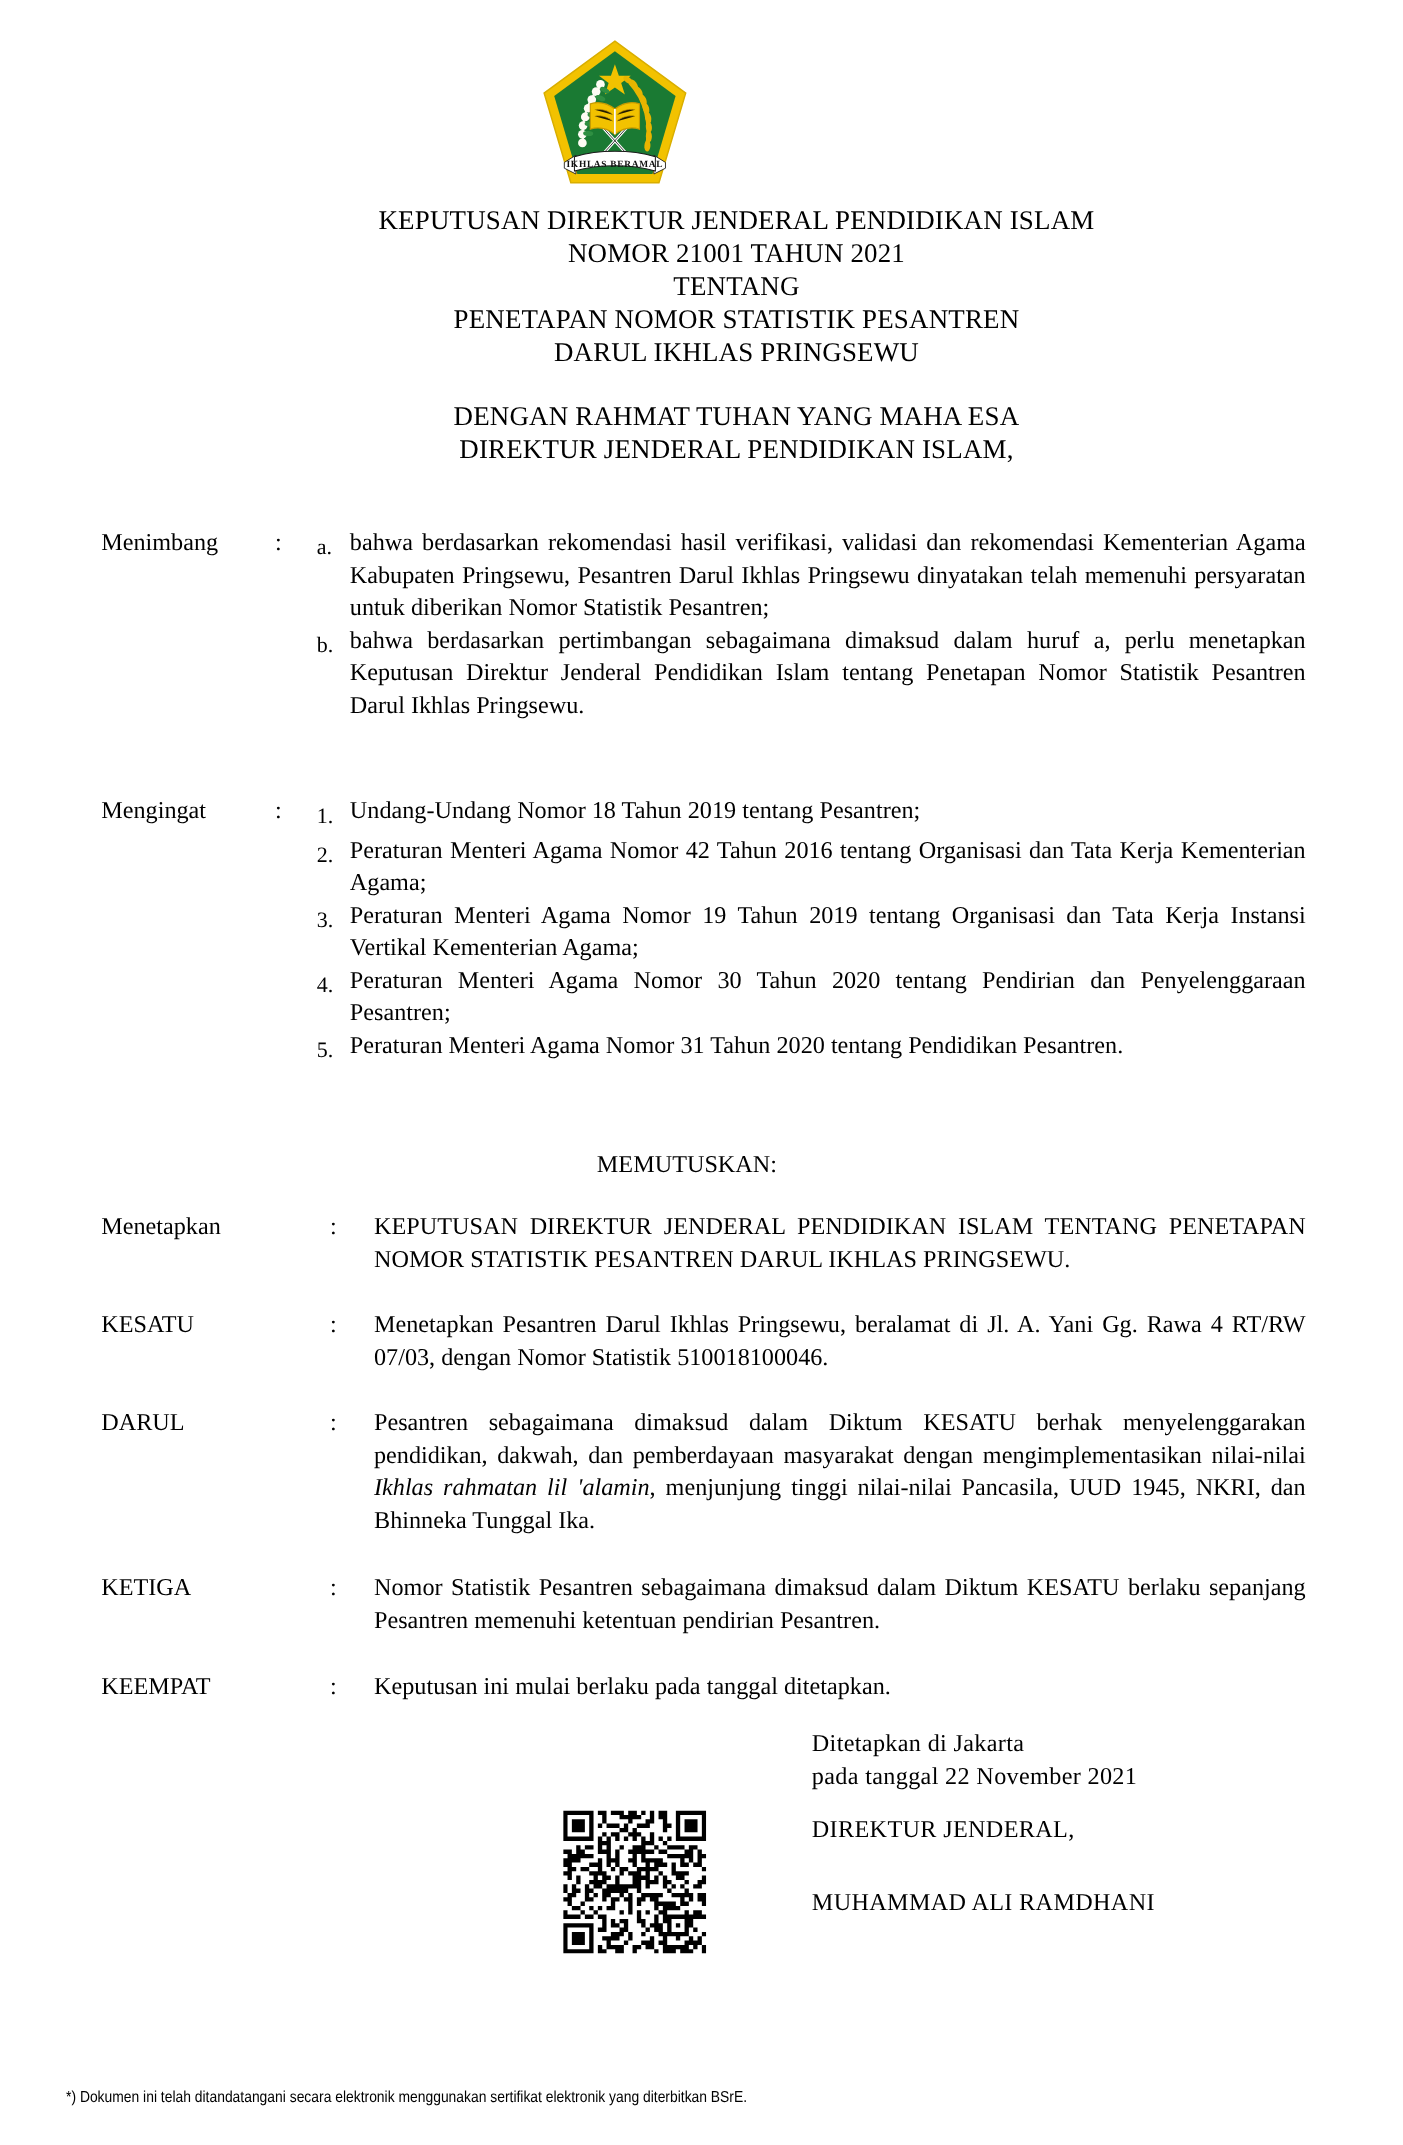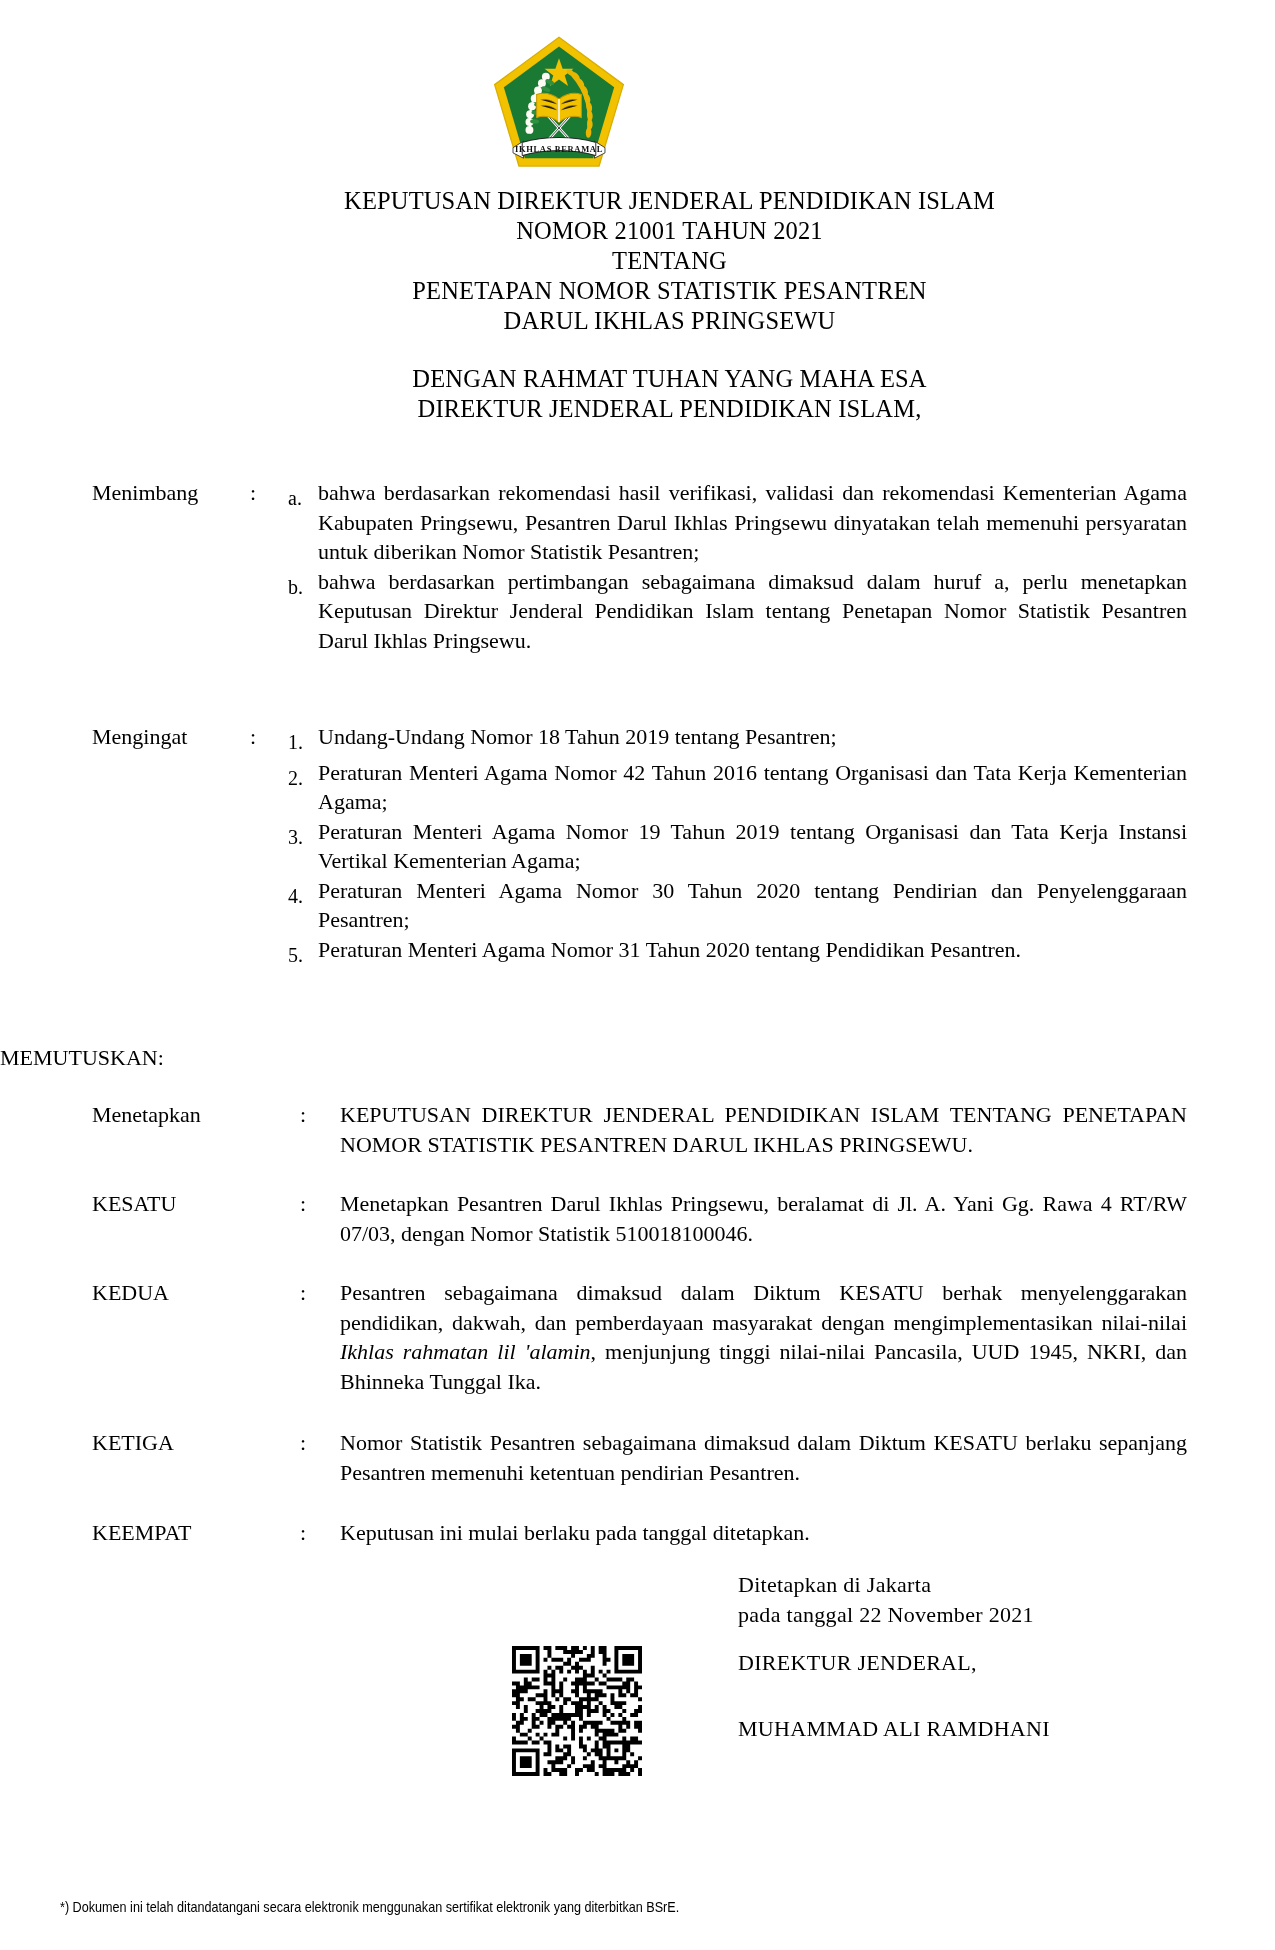--- a/index.html
+++ b/index.html
@@ -101,20 +101,21 @@
     text-align: justify;
     text-justify: inter-word;
   }
   .item-text.nojust { text-align: left; }
 
   
   .memutuskan {
     position: absolute;
     left: 0;
     width: 1249px;
+    text-align: center;
     font-size: 22px;
     line-height: 29.5px;
   }
 
   
   .diktum-label {
     width: 208px;
     flex: 0 0 208px;
   }
   .diktum-colon {
@@ -311,21 +312,21 @@
   <div class="clause" style="top:1189px;">
     <div class="row">
       <div class="label diktum-label">KESATU</div>
       <div class="colon diktum-colon">:</div>
       <div class="content">Menetapkan Pesantren Darul Ikhlas Pringsewu, beralamat di Jl. A. Yani Gg. Rawa 4 RT/RW 07/03, dengan Nomor Statistik 510018100046.</div>
     </div>
   </div>
 
   <div class="clause" style="top:1278px;">
     <div class="row">
-      <div class="label diktum-label">KEDUA</div>
+      <div class="label diktum-label">DARUL</div>
       <div class="colon diktum-colon">:</div>
       <div class="content"><span>Pesantren sebagaimana dimaksud dalam Diktum KESATU berhak menyelenggarakan pendidikan, dakwah, dan pemberdayaan masyarakat dengan mengimplementasikan nilai-nilai </span><span class="italic">Ikhlas rahmatan lil 'alamin</span><span>, menjunjung tinggi nilai-nilai Pancasila, UUD 1945, NKRI, dan Bhinneka Tunggal Ika.</span></div>
     </div>
   </div>
 
   <div class="clause" style="top:1428px;">
     <div class="row">
       <div class="label diktum-label">KETIGA</div>
       <div class="colon diktum-colon">:</div>
       <div class="content">Nomor Statistik Pesantren sebagaimana dimaksud dalam Diktum KESATU berlaku sepanjang Pesantren memenuhi ketentuan pendirian Pesantren.</div>

